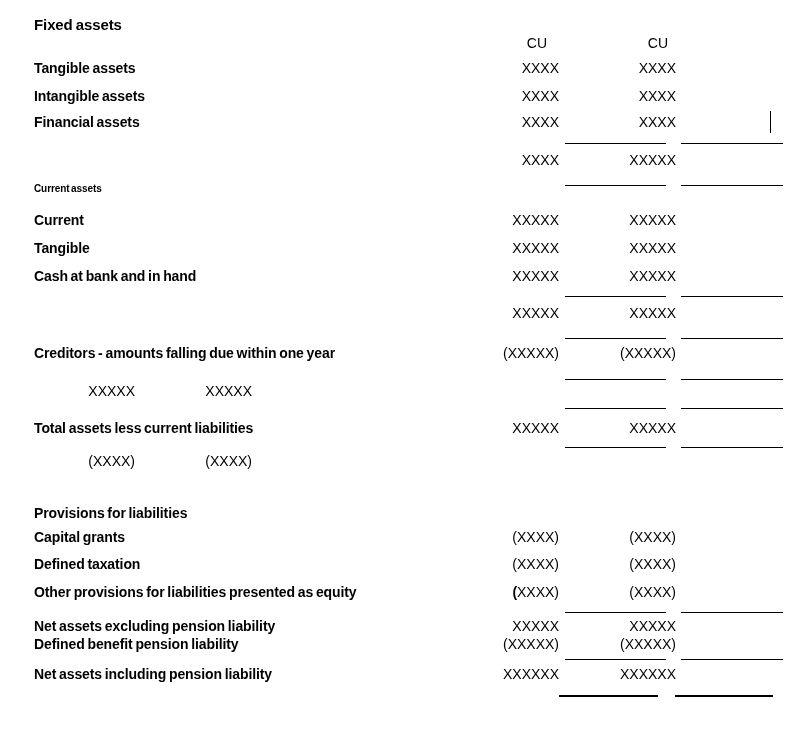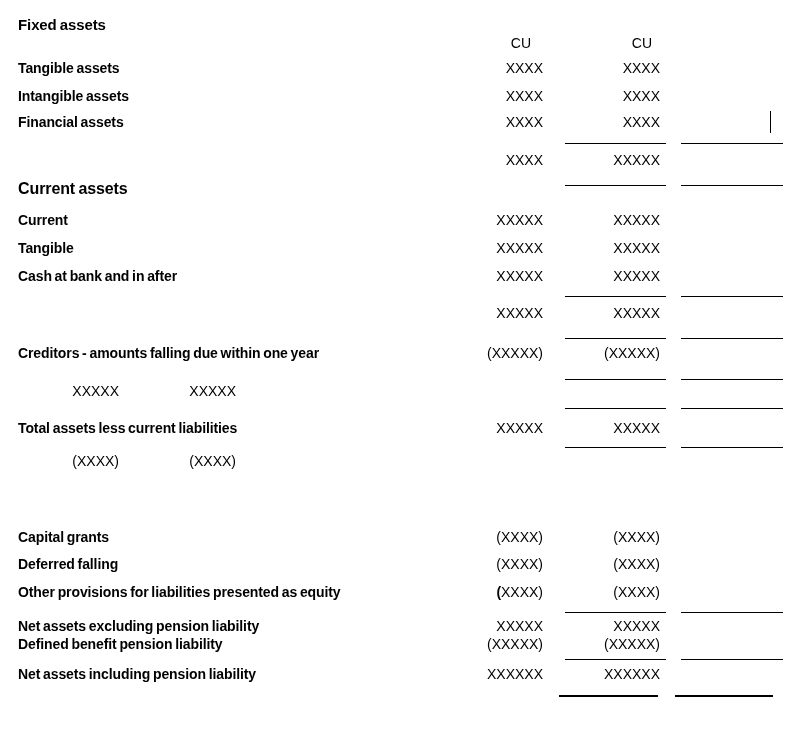--- a/index.html
+++ b/index.html
@@ -12,37 +12,37 @@
     width: 807px;
     height: 742px;
     background: #ffffff;
     color: #000000;
     font-family: "Liberation Sans", "DejaVu Sans", sans-serif;
     font-size: 14px;
     overflow: hidden;
   }
   .trow {
     position: absolute;
-    left: 0;
+    left: 16px;
     width: 684px;
     box-sizing: border-box;
     display: flex;
     align-items: flex-end;
     padding: 0 24px 0 18px;
     line-height: 16px;
     white-space: nowrap;
   }
   .label { flex: 1; }
   .b {
     font-weight: bold;
     letter-spacing: -0.1px;
     word-spacing: -1px;
   }
   .fs15 { font-size: 15px; line-height: 17px; }
-  .fs16 { font-size: 16px; line-height: 18px; }
+  .fs16 { font-size: 10px; line-height: 18px; }
   .c1 {
     width: 101px;
     text-align: right;
     box-sizing: border-box;
     position: relative;
   }
   .c2 {
     width: 102px;
     margin-left: 15px;
     text-align: right;
@@ -136,21 +136,21 @@
     <span class="c2">XXXXX</span>
   </div>
 
   <div class="trow" style="top:240px">
     <span class="label b">Tangible</span>
     <span class="c1">XXXXX</span>
     <span class="c2">XXXXX</span>
   </div>
 
   <div class="trow" style="top:268px">
-    <span class="label b">Cash at bank and in after</span>
+    <span class="label b">Cash at bank and in hand</span>
     <span class="c1">XXXXX</span>
     <span class="c2">XXXXX</span>
   </div>
 
   <div class="rule" style="top:296px">
       <i class="r1"></i>
       <i class="r2"></i>
     </div>
 
   <div class="trow" style="top:305px">
@@ -194,29 +194,32 @@
   <div class="rule" style="top:447px">
       <i class="r1"></i>
       <i class="r2"></i>
     </div>
 
   <div class="trow" style="top:453px">
     <span class="c1">(XXXX)</span>
     <span class="c2">(XXXX)</span>
   </div>
 
+  <div class="trow" style="top:505px">
+    <span class="label b">Provisions for liabilities</span>
+  </div>
 
   <div class="trow" style="top:529px">
     <span class="label b">Capital grants</span>
     <span class="c1">(XXXX)</span>
     <span class="c2">(XXXX)</span>
   </div>
 
   <div class="trow" style="top:556px">
-    <span class="label b">Deferred falling</span>
+    <span class="label b">Defined taxation</span>
     <span class="c1">(XXXX)</span>
     <span class="c2">(XXXX)</span>
   </div>
 
   <div class="trow" style="top:584px">
     <span class="label b">Other provisions for liabilities presented as equity</span>
     <span class="c1"><span class="b">(</span><span>XXXX)</span></span>
     <span class="c2">(XXXX)</span>
   </div>
 

